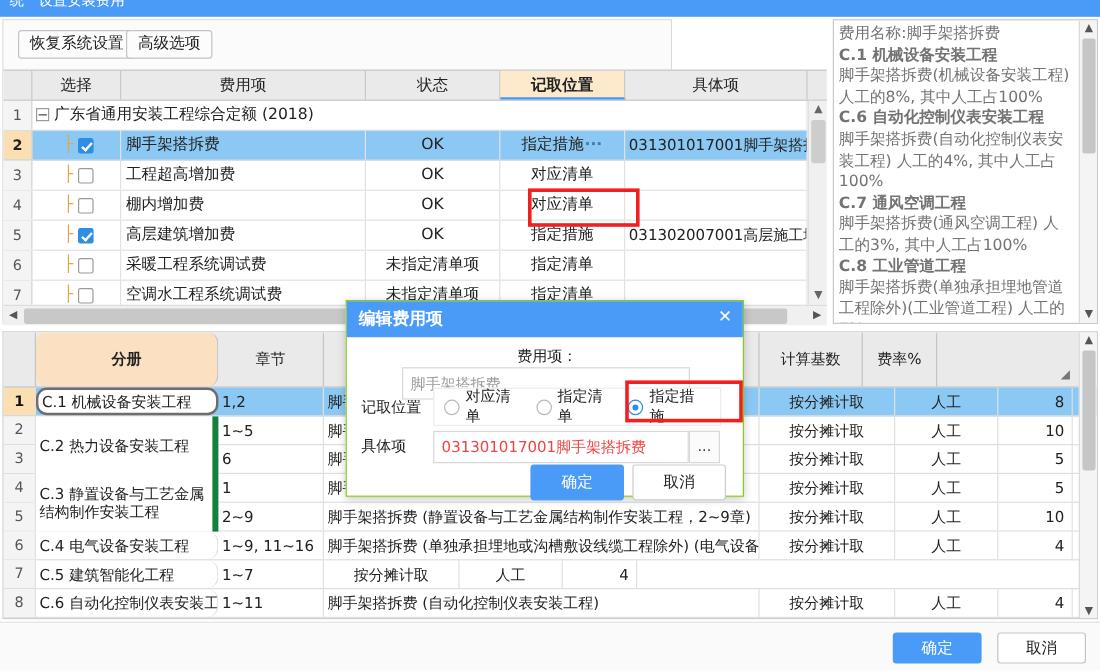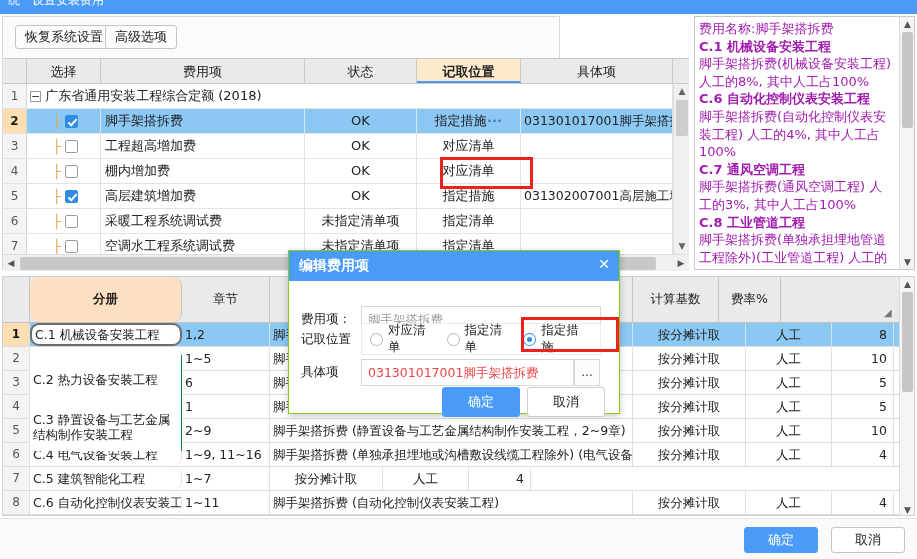--- a/index.html
+++ b/index.html
@@ -83,21 +83,21 @@
   .gt-hsb { position:absolute; left:0; bottom:0; width:686px; height:17px; background:#f0f0f0; border-top:1px solid #ddd;}
   .gt-hsb .arrl { position:absolute; left:1px; top:1px; width:14px; height:14px; text-align:center; line-height:14px; font-size:9px; color:#555;}
   .gt-hsb .arrr { position:absolute; right:1px; top:1px; width:14px; height:14px; text-align:center; line-height:14px; font-size:9px; color:#555;}
   .gt-hsb .thumb { position:absolute; left:17px; top:2px; width:636px; height:13px; background:#c8c8c8; border-radius:2px;}
 
   
   .rightpane {
     position: absolute; left: 694px; top: 16px; width: 221px; height: 254px;
     background: #fff; border: 1px solid #c8c8c8; overflow:hidden;
   }
-  .rp-text { position:absolute; left:4px; top:3px; width: 196px; font-size: 13px; line-height: 17.6px; color:#a21caf; }
+  .rp-text { position:absolute; left:4px; top:3px; width: 196px; font-size: 13px; line-height: 17.6px; color:#737373; }
   .rp-text .b { font-weight: bold; }
   .rp-vsb { position:absolute; right:0; top:0; width:15px; height:100%; background:#f4f4f4; border-left:1px solid #dadada;}
   .rp-vsb .up { position:absolute; top:2px; left:0; width:15px; text-align:center; font-size:9px; color:#555;}
   .rp-vsb .dn { position:absolute; bottom:2px; left:0; width:15px; text-align:center; font-size:9px; color:#555;}
   .rp-vsb .thumb { position:absolute; left:2px; top:15px; width:11px; height:96px; background:#c6c6c6; border-radius:2px;}
 
   
   .grid-bot { position:absolute; left:2px; top:276px; width:913px; height:240px; background:#fff;
               border:1px solid #d0d0d0; overflow:hidden; }
   .gb-head { display:flex; height:46px; background:#eaeaea; border-bottom:1px solid #c4c4c4; }
@@ -112,22 +112,22 @@
   .b-bas { width:86px; }
   .b-rat { width:62px; }
   .gb-row { display:flex; height:24px; font-size:12.5px; color:#222; border-bottom:1px solid #dedede; }
   .gb-row.sel { background:#8cc8f4; }
   .gb-row .c { border-right:1px solid #e0e0e0; line-height:23px; overflow:hidden; white-space:nowrap; padding-left:3px;}
   .gb-row .c.idx { background:#f4f4f4; color:#555; text-align:center; padding:0; font-size:12px;}
   .gb-row.sel .c.idx { background:#fbdfb3; color:#111; font-weight:bold;}
   .gb-row .c.ctr { text-align:center; padding:0;}
   .gb-row .c.rt { text-align:right; padding-right:6px;}
   .gb-row .c.firstsel { border:2px solid #6d6d6d; background:#fff; line-height:20px; }
-  .merged { position:absolute; background:#fff; border-right:1px solid #15803d; font-size:12.5px;
-            color:#222; padding-left:3px; display:flex; align-items:center;margin-top:8px; }
+  .merged { position:absolute; background:#fff; border-right:5px solid #15803d; font-size:12.5px;
+            color:#222; padding-left:3px; display:flex; align-items:center; }
   .merged.two { line-height:15px; }
   .gb-vsb { position:absolute; right:0; top:0; width:15px; height:240px; background:#f4f4f4; border-left:1px solid #dadada;}
   .gb-vsb .up { position:absolute; top:2px; left:0; width:15px; text-align:center; font-size:9px; color:#555;}
   .gb-vsb .dn { position:absolute; bottom:2px; left:0; width:15px; text-align:center; font-size:9px; color:#555;}
   .gb-vsb .thumb { position:absolute; left:2px; top:15px; width:11px; height:100px; background:#c6c6c6; border-radius:2px;}
   .resizer { position:absolute; right:16px; top:30px; width:14px; height:14px; font-size:10px; color:#777; }
 
   
   .footer { position:absolute; left:0; bottom:0; width:917px; height:41px; background:#fafafa; border-top:1px solid #e3e3e3;}
   .fbtn { position:absolute; top:8px; width:74px; height:26px; font-size:13px; border-radius:3px; cursor:pointer;
@@ -368,21 +368,21 @@
     <button class="fbtn primary">确定</button>
     <button class="fbtn ghost">取消</button>
   </div>
 
   <div class="modal">
     <div class="modal-hd">
       <span class="t">编辑费用项</span>
       <span class="x">✕</span>
     </div>
 
-    <div class="mrow" style="top:55px;">
+    <div class="mrow" style="top:38px;flex-direction:column;">
       <div class="mlabel">费用项：</div>
       <div class="minput ph" style="width:240px;">脚手架搭拆费</div>
     </div>
 
     <div class="mrow" style="top:72px;">
       <div class="mlabel">记取位置</div>
       <div class="radgrp" id="radgrp" style="width:240px;padding-left:8px;">
           <div class="rad">
             <span class="dot"></span>
             <span>对应清单</span>

